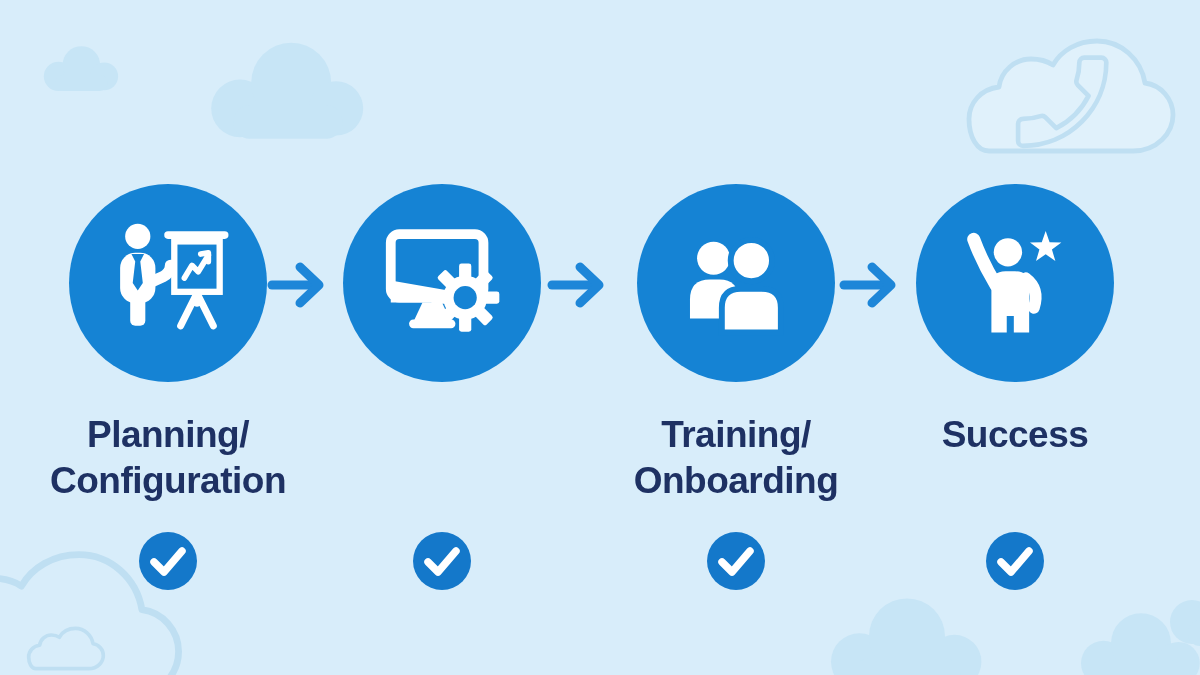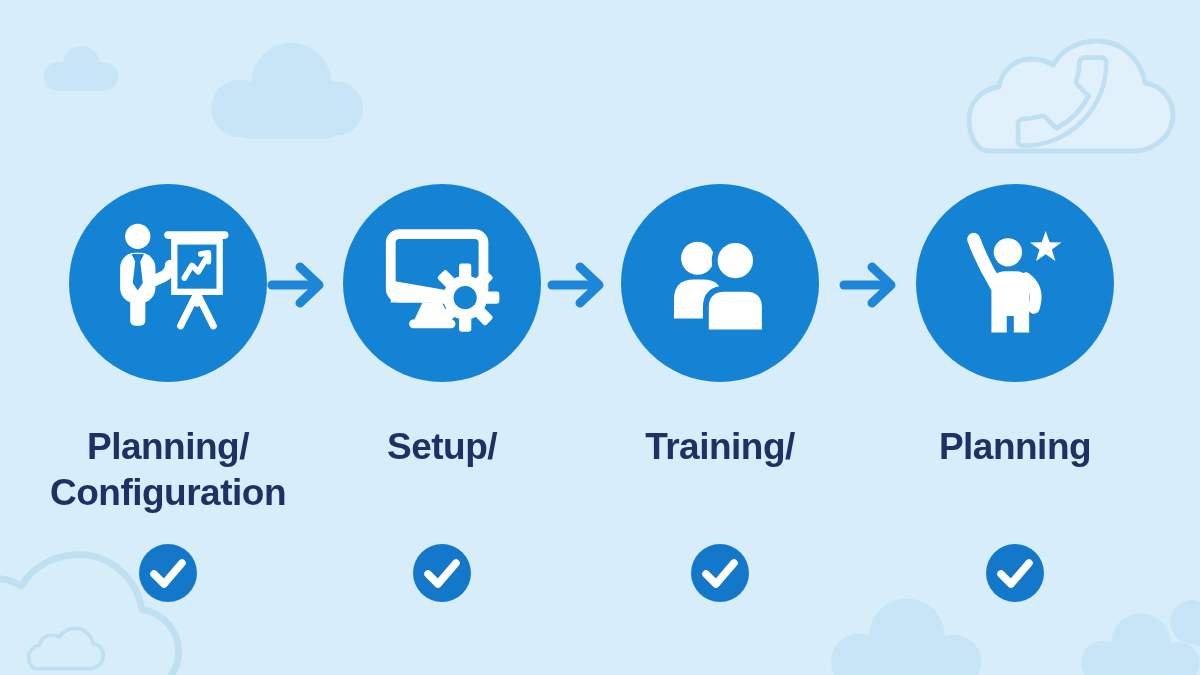--- a/index.html
+++ b/index.html
@@ -19,21 +19,21 @@
     font-family:"Liberation Sans",sans-serif;
   }
   .deco{position:absolute;pointer-events:none;}
   .step{position:absolute;top:184px;width:300px;display:flex;flex-direction:column;align-items:center;}
   .step-circle{
     width:198px;height:198px;border-radius:50%;background:var(--circle);
     display:flex;align-items:center;justify-content:center;flex:0 0 auto;
   }
   .step-circle svg{display:block;}
   .step-label{
-    margin-top:42px;height:92px;
+    margin-top:30px;height:92px;
     font-size:37px;font-weight:700;line-height:46px;letter-spacing:-0.5px;
     color:var(--navy);text-align:center;white-space:nowrap;
   }
   .check-badge{
     margin-top:28px;width:58px;height:58px;border-radius:50%;background:var(--check);
     display:flex;align-items:center;justify-content:center;flex:0 0 auto;
   }
   .arrow{position:absolute;top:255px;}
 </style>
 </head>
@@ -143,60 +143,60 @@
             <rect x="-5" y="-28" width="10" height="13" rx="2" transform="rotate(225)"></rect>
             <rect x="-5" y="-28" width="10" height="13" rx="2" transform="rotate(270)"></rect>
             <rect x="-5" y="-28" width="10" height="13" rx="2" transform="rotate(315)"></rect>
             <circle cx="0" cy="0" r="18"></circle>
           </g>
           <circle cx="0" cy="0" r="9.5" fill="var(--circle)"></circle>
         </g>
       </svg>
     </div>
     <div class="step-label">
-      <div>Setup/</div>
-    </div>
-    <div class="check-badge">
-      <svg width="58" height="58" viewBox="0 0 58 58">
-        <polyline points="15,30 25,40 43,19" fill="none" stroke="#fff" stroke-width="7.5" stroke-linecap="round" stroke-linejoin="round"></polyline>
-      </svg>
-    </div>
-  </div>
-
-  <div class="step" style="left:570px">
+    </div>
+    <div class="check-badge">
+      <svg width="58" height="58" viewBox="0 0 58 58">
+        <polyline points="15,30 25,40 43,19" fill="none" stroke="#fff" stroke-width="7.5" stroke-linecap="round" stroke-linejoin="round"></polyline>
+      </svg>
+    </div>
+  </div>
+
+  <div class="step" style="left:586px">
     <div class="step-circle">
       <svg width="118" height="118" viewBox="0 0 100 100">
         <circle cx="31" cy="29" r="14" fill="#fff"></circle>
         <path d="M11,80 L11,64 Q11,47 28,47 L36,47 Q52,47 52,64 L52,80 Z" fill="#fff"></path>
         <circle cx="63" cy="31" r="17.5" fill="#fff" stroke="var(--circle)" stroke-width="5"></circle>
         <path d="M38,92 L38,71 Q38,55 54,55 L72,55 Q88,55 88,71 L88,92 Z" fill="#fff" stroke="var(--circle)" stroke-width="5"></path>
       </svg>
     </div>
     <div class="step-label">
       <div>Training/</div>
+      <div>Onboarding</div>
     </div>
     <div class="check-badge">
       <svg width="58" height="58" viewBox="0 0 58 58">
         <polyline points="15,30 25,40 43,19" fill="none" stroke="#fff" stroke-width="7.5" stroke-linecap="round" stroke-linejoin="round"></polyline>
       </svg>
     </div>
   </div>
 
   <div class="step" style="left:865px">
     <div class="step-circle">
       <svg width="118" height="118" viewBox="0 0 100 100">
         <path d="M34,52 Q22,32 15,13" fill="none" stroke="#fff" stroke-width="11" stroke-linecap="round"></path>
         <circle cx="44" cy="24" r="12" fill="#fff"></circle>
         <path d="M30,92 L30,52 Q30,40 42,40 L50,40 Q62,40 62,52 L62,92 L49,92 L49,78 L43,78 L43,92 Z" fill="#fff"></path>
         <path d="M59,46 Q71,55 66,71" fill="none" stroke="#fff" stroke-width="10" stroke-linecap="round"></path>
         <polygon points="76,6 79.3,15.5 89.3,15.7 81.3,21.7 84.2,31.3 76,25.6 67.8,31.3 70.7,21.7 62.7,15.7 72.7,15.5" fill="#fff"></polygon>
       </svg>
     </div>
     <div class="step-label">
-      <div>Planning</div>
+      <div>Success</div>
     </div>
     <div class="check-badge">
       <svg width="58" height="58" viewBox="0 0 58 58">
         <polyline points="15,30 25,40 43,19" fill="none" stroke="#fff" stroke-width="7.5" stroke-linecap="round" stroke-linejoin="round"></polyline>
       </svg>
     </div>
   </div>
 
   <svg class="arrow" style="left:267px" width="66" height="60" viewBox="0 0 66 60">
     <line x1="5" y1="30" x2="48" y2="30" stroke="var(--arrow)" stroke-width="9" stroke-linecap="round"></line>

